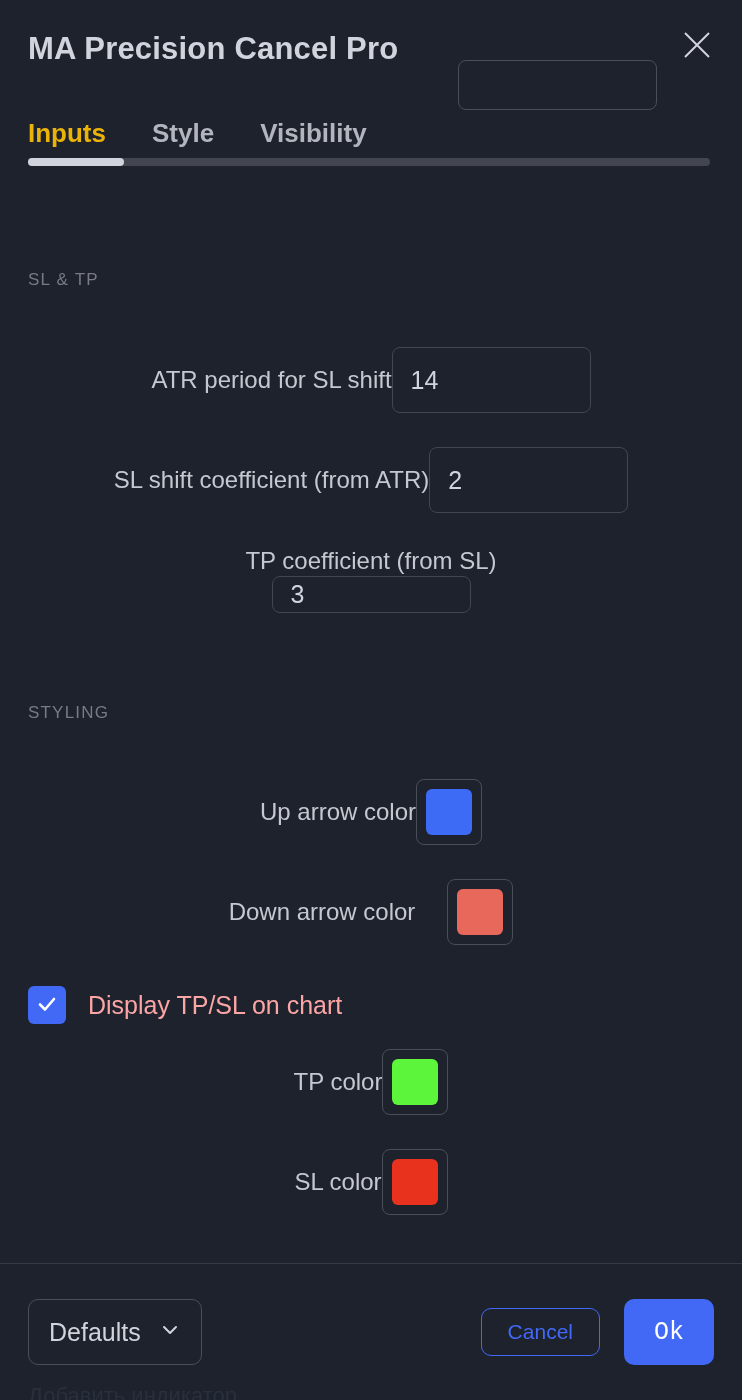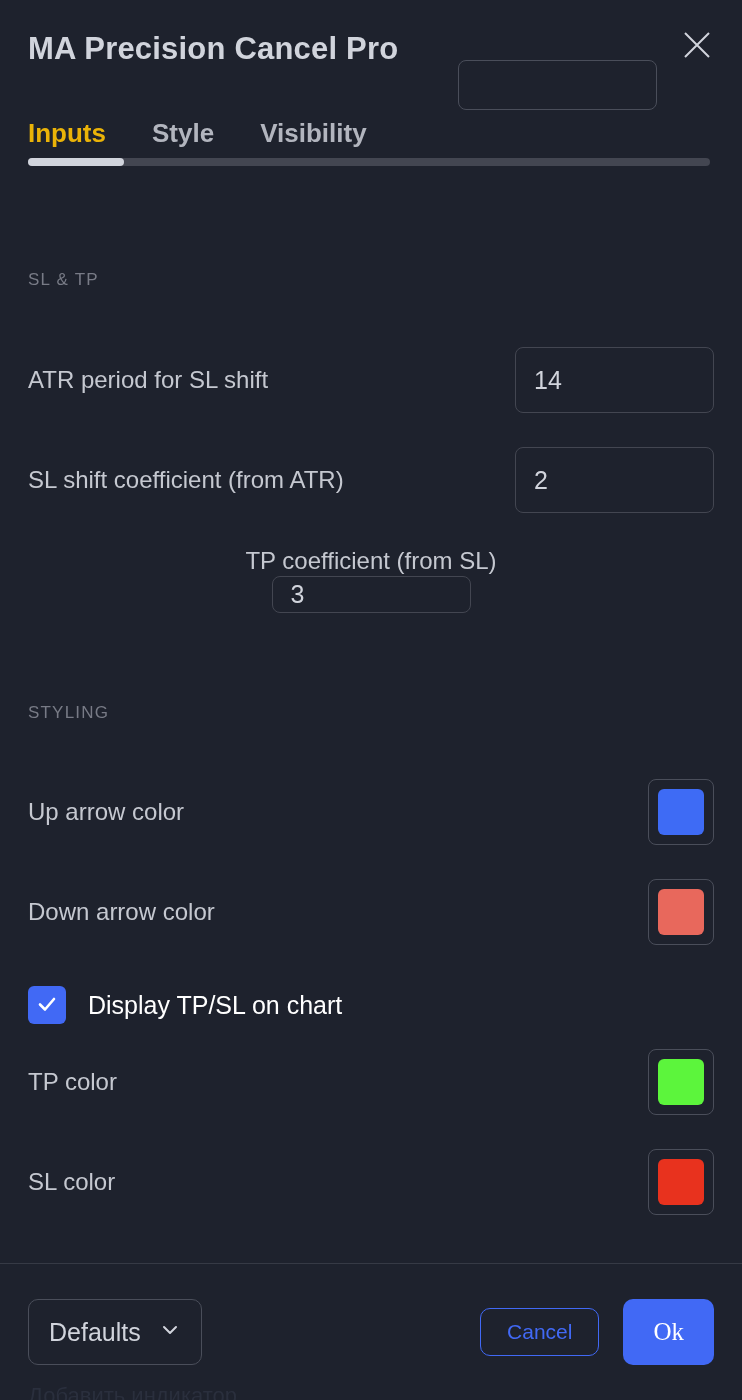--- a/index.html
+++ b/index.html
@@ -93,21 +93,21 @@
 
   .section-label {
     font-size:17px;
     color:#787b86;
     letter-spacing:1.2px;
     text-transform:uppercase;
   }
 
   .row {
     display:flex; align-items:center;
-    justify-content:space-between;
+    justify-content:center;
   }
   .row-label {
     font-size:24px;
     color:#c5c8d0;
     line-height:1.2;
   }
 
   .num-input {
     width:199px; height:66px;
     background:transparent;
@@ -141,21 +141,21 @@
   .checkbox {
     width:38px; height:38px;
     border-radius:6px;
     background:#4169f5;
     display:flex; align-items:center; justify-content:center;
     cursor:pointer; border:none; padding:0;
     flex:0 0 auto;
   }
   .check-label {
     font-size:25px;
-    color:#ffffff;
+    color:#fca5a5;
   }
 
   
   .abs { position:absolute; }
 
   
   .footer {
     flex:0 0 auto;
     position:relative;
     height:137px;
@@ -190,21 +190,21 @@
     cursor:pointer;
     text-align:center;
   }
   .ok-btn {
     height:66px; padding:0 30px;
     border:none;
     border-radius:10px;
     background:#4169f5;
     color:#ffffff;
     font-size:25px;
-    font-family:Liberation Serif, serif;
+    font-family:Liberation Mono, monospace;
     cursor:pointer;
   }
 
   
   .underlay-text {
     position:absolute;
     left:28px; bottom:-9px;
     font-size:22px;
     color:#2a2f3d;
     white-space:nowrap;

